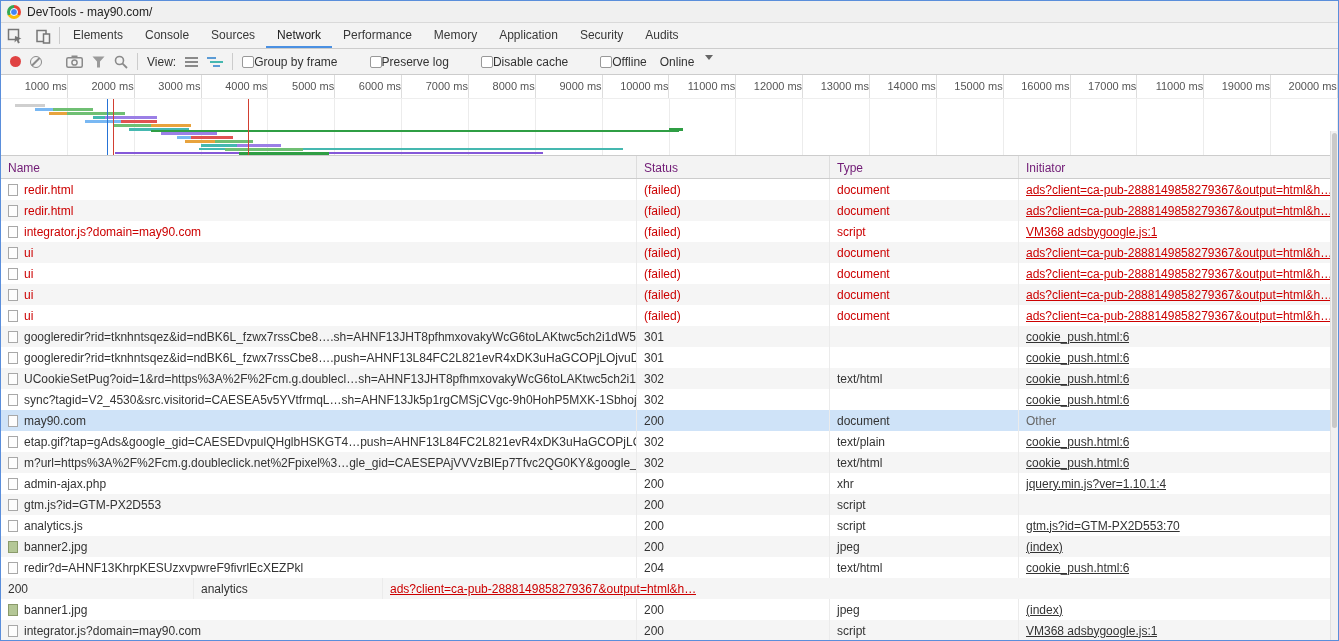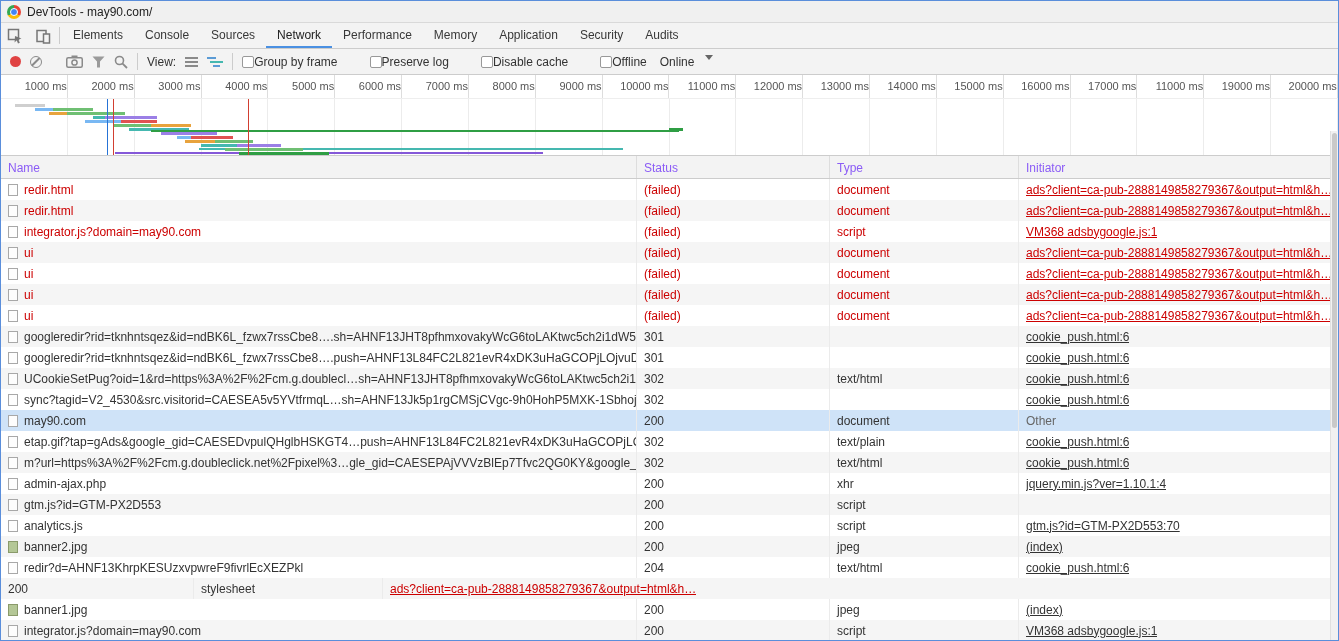--- a/index.html
+++ b/index.html
@@ -49,21 +49,21 @@
   .overview{position:relative;height:81px;border-bottom:1px solid #ccc;background:#fff}
   .ruler{height:24px;display:flex;border-bottom:1px solid #eee;overflow:hidden}
   .ruler-seg{flex:none;width:66.85px;border-right:1px solid #ddd;text-align:right;padding:5px 0 0 0;font-size:11px;color:#555;white-space:nowrap;overflow:hidden}
   .wf{position:absolute;left:0;right:0;top:24px;bottom:0}
   .gline{position:absolute;top:0;bottom:0;width:1px;background:#ececec}
   .wbar{position:absolute}
   .wevent{position:absolute;top:0;bottom:0;width:1px}
 
   
   .grid-header{height:23px;background:#f3f3f3;border-bottom:1px solid #ccc;display:flex}
-  .hcol{border-right:1px solid #ddd;padding:5px 0 0 7px;color:#8b5cf6;overflow:hidden;white-space:nowrap}
+  .hcol{border-right:1px solid #ddd;padding:5px 0 0 7px;color:#701a75;overflow:hidden;white-space:nowrap}
   .c-name{width:636px}
   .c-status{width:193px}
   .c-type{width:189px}
   .c-init{flex:1}
   .grid-body{overflow:hidden}
   .row{height:21px;display:flex;align-items:center;background:#fff}
   .row:nth-child(even){background:#f5f5f5}
   .row.selected{background:var(--selected_row)}
   .cell{height:100%;display:flex;align-items:center;padding-left:7px;border-right:1px solid #ebebeb;overflow:hidden;white-space:nowrap;color:#333}
   .row.failed .cell{color:var(--failed)}
@@ -453,21 +453,21 @@
           <span class="ntext">redir?d=AHNF13KhrpKESUzxvpwreF9fivrlEcXEZPkl</span>
         </div>
         <div class="cell c-status">204</div>
         <div class="cell c-type">text/html</div>
         <div class="cell c-init">
           <span class="init-link">cookie_push.html:6</span>
         </div>
       </div>
       <div class="row">
         <div class="cell c-status">200</div>
-        <div class="cell c-type">stylesheet</div>
+        <div class="cell c-type">analytics</div>
         <div class="cell c-init">
           <span class="init-link init-failed">ads?client=ca-pub-2888149858279367&amp;output=html&amp;h…</span>
         </div>
       </div>
       <div class="row">
         <div class="cell c-name">
           <div class="ficon image"></div>
           <span class="ntext">banner1.jpg</span>
         </div>
         <div class="cell c-status">200</div>

